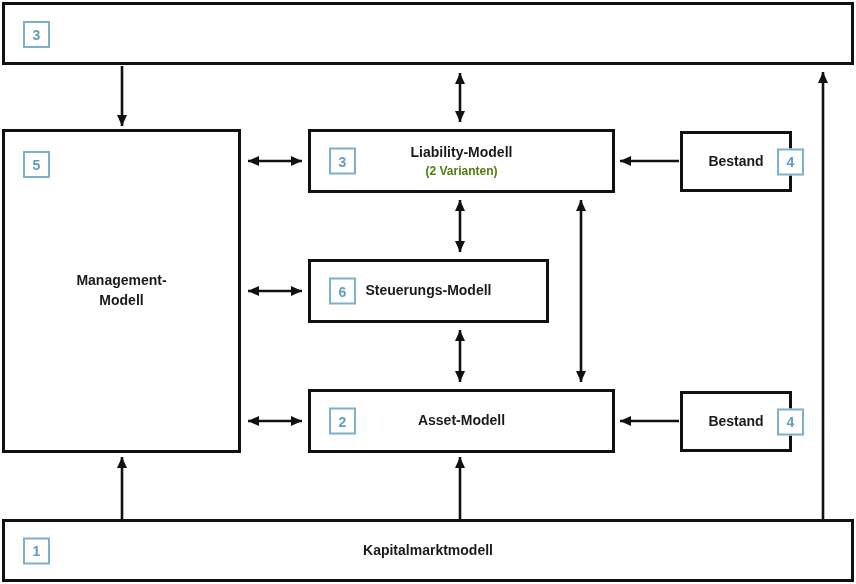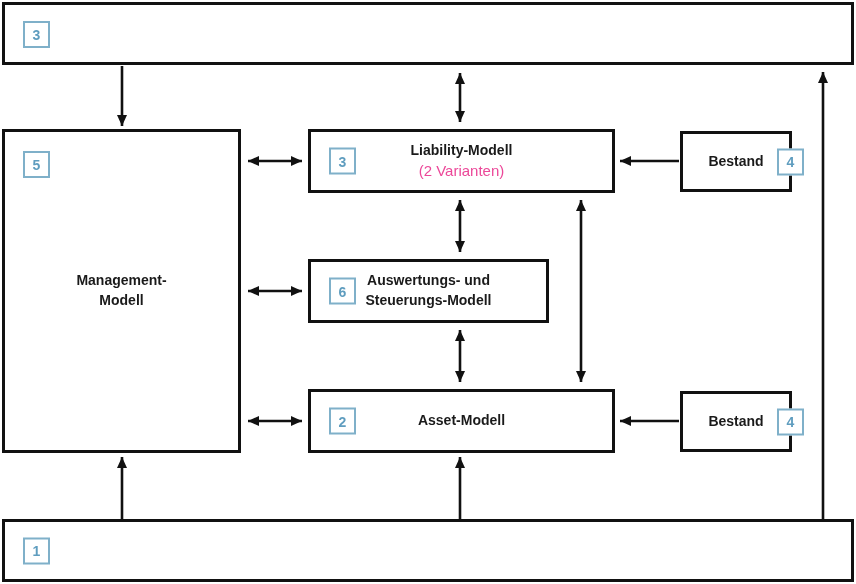--- a/index.html
+++ b/index.html
@@ -11,21 +11,21 @@
     position:absolute;background:#ffffff;border:3px solid #111111;box-sizing:border-box;
     display:flex;flex-direction:column;align-items:center;justify-content:center;text-align:center;
   }
   .badge{
     position:absolute;width:27px;height:27px;box-sizing:border-box;
     border:2px solid #7fb0c9;background:#ffffff;color:#5f9dbf;
     font-weight:700;font-size:14px;line-height:1;
     display:flex;align-items:center;justify-content:center;z-index:3;
   }
   .t-bold{font-weight:700;font-size:14px;line-height:1.4;}
-  .t-sub{font-weight:400;font-size:15px;line-height:1.35;color:#ec4899;}
+  .t-sub{font-weight:700;font-size:12px;line-height:1.35;color:#4d7c0f;}
 
   
   .b-external{left:2px;top:2px;width:852px;height:63px;}
   .b-management{left:2px;top:129px;width:239px;height:324px;}
   .b-liability{left:308px;top:129px;width:307px;height:64px;}
   .b-bestand-top{left:680px;top:131px;width:112px;height:61px;}
   .b-auswertung{left:308px;top:259px;width:241px;height:64px;}
   .b-asset{left:308px;top:389px;width:307px;height:64px;}
   .b-bestand-bottom{left:680px;top:391px;width:112px;height:61px;}
   .b-kapitalmarkt{left:2px;top:519px;width:852px;height:63px;}
@@ -81,31 +81,31 @@
     <div class="t-sub">(2 Varianten)</div>
   </div>
 
   <div class="box b-bestand-top">
     <span class="badge badge-right-straddle">4</span>
     <div class="t-bold">Bestand</div>
   </div>
 
   <div class="box b-auswertung">
     <span class="badge badge-left-mid">6</span>
-    <div class="t-bold">Auswertungs- und</div>
     <div class="t-bold">Steuerungs-Modell</div>
   </div>
 
   <div class="box b-asset">
     <span class="badge badge-left-mid">2</span>
     <div class="t-bold">Asset-Modell</div>
   </div>
 
   <div class="box b-bestand-bottom">
     <span class="badge badge-right-straddle">4</span>
     <div class="t-bold">Bestand</div>
   </div>
 
   <div class="box b-kapitalmarkt">
     <span class="badge badge-left-mid">1</span>
+    <div class="t-bold">Kapitalmarktmodell</div>
   </div>
 
 </div>
 
 </body></html>

